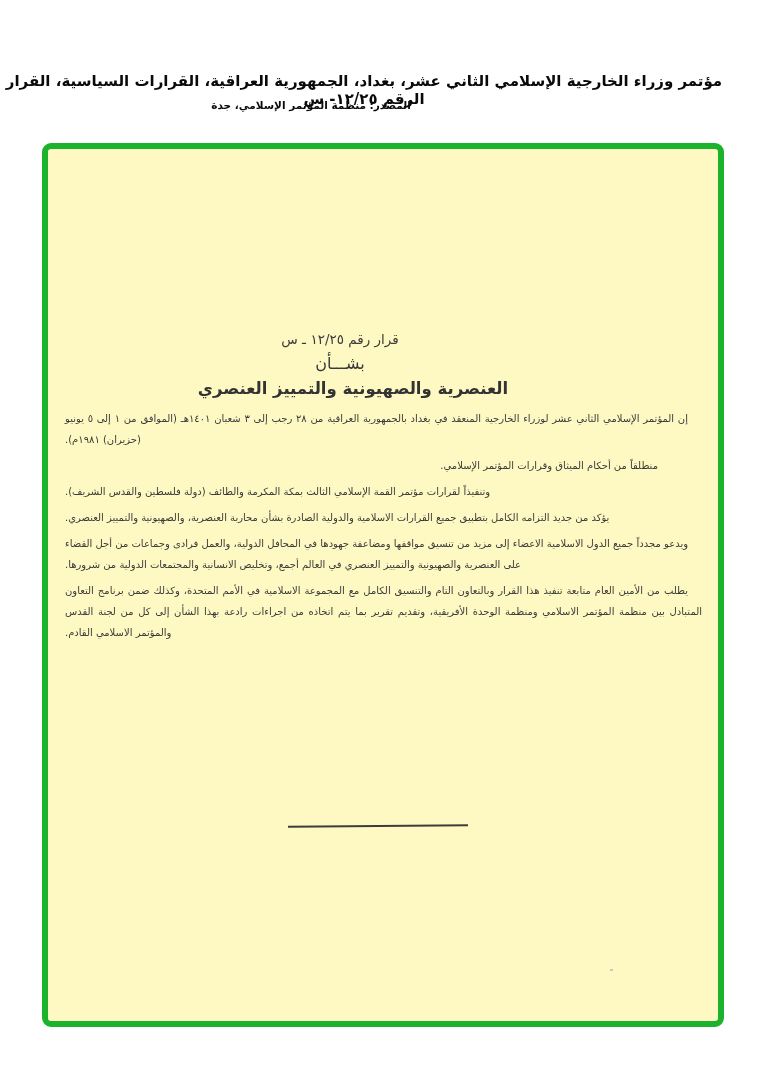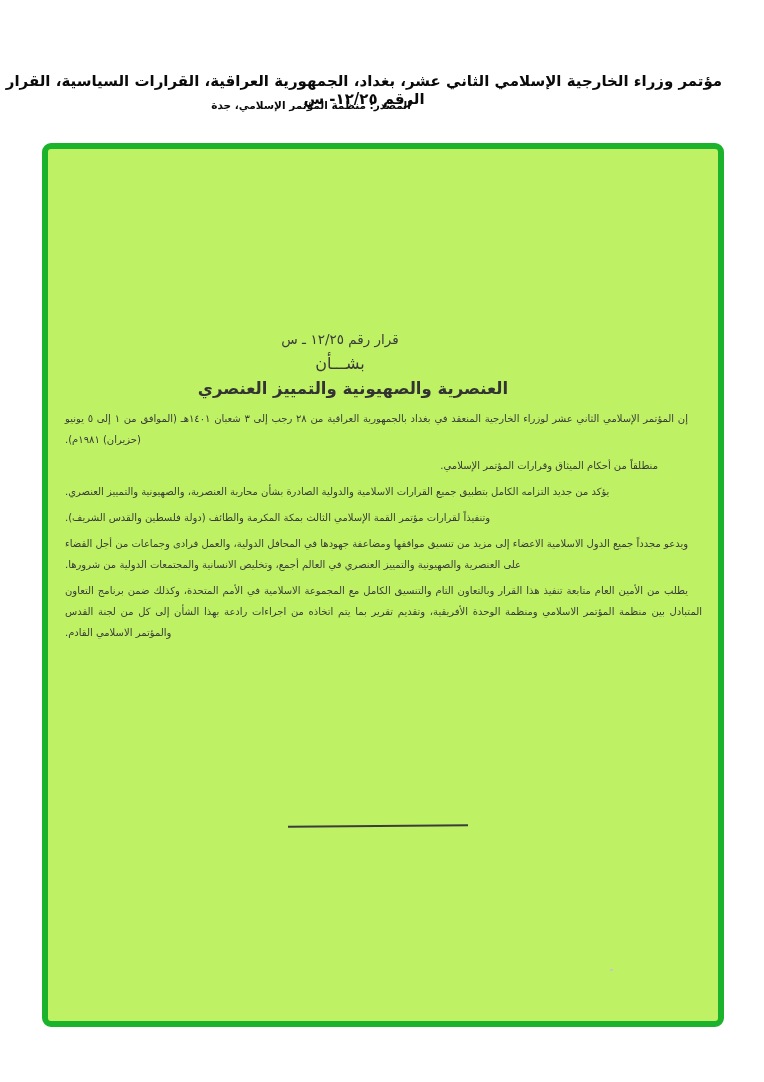--- a/index.html
+++ b/index.html
@@ -27,21 +27,21 @@
     font-size: 10.5px; font-weight: bold; color: var(--header-ink);
   }
 
   
   .frame {
     position: absolute; left: 42px; top: 143px;
     width: 682px; height: 884px;
     box-sizing: border-box;
     border: 6px solid var(--frame-green);
     border-radius: 9px;
-    background: #bef264;
+    background: #fef9c3;
   }
 
   
   .title-block {
     position: absolute; top: 182px; left: 0; width: 584px;
     text-align: center; direction: rtl; color: var(--ink);
   }
   .decision-line { font-size: 13.5px; margin-bottom: 7px; }
   .regarding     { font-size: 16px; margin-bottom: 6px; }
   .doc-title     { font-size: 16.5px; font-weight: bold; color: #333; margin-left: 26px; }
@@ -87,21 +87,21 @@
 
   <div class="title-block">
     <div class="decision-line">قرار رقم ١٢/٢٥ ـ س</div>
     <div class="regarding">بشـــأن</div>
     <div class="doc-title">العنصرية والصهيونية والتمييز العنصري</div>
   </div>
 
   <div class="doc-body">
     <p class="para">إن المؤتمر الإسلامي الثاني عشر لوزراء الخارجية المنعقد في بغداد بالجمهورية العراقية من ٢٨ رجب إلى ٣ شعبان ١٤٠١هـ (الموافق من ١ إلى ٥ يونيو (حزيران) ١٩٨١م).</p>
     <p class="para p-short">منطلقاً من أحكام الميثاق وقرارات المؤتمر الإسلامي.</p>
+    <p class="para">وتنفيذاً لقرارات مؤتمر القمة الإسلامي الثالث بمكة المكرمة والطائف (دولة فلسطين والقدس الشريف).</p>
     <p class="para">يؤكد من جديد التزامه الكامل بتطبيق جميع القرارات الاسلامية والدولية الصادرة بشأن محاربة العنصرية، والصهيونية والتمييز العنصري.</p>
-    <p class="para">وتنفيذاً لقرارات مؤتمر القمة الإسلامي الثالث بمكة المكرمة والطائف (دولة فلسطين والقدس الشريف).</p>
     <p class="para">ويدعو مجدداً جميع الدول الاسلامية الاعضاء إلى مزيد من تنسيق مواقفها ومضاعفة جهودها في المحافل الدولية، والعمل فرادى وجماعات من أجل القضاء على العنصرية والصهيونية والتمييز العنصري في العالم أجمع، وتخليص الانسانية والمجتمعات الدولية من شرورها.</p>
     <p class="para">يطلب من الأمين العام متابعة تنفيذ هذا القرار وبالتعاون التام والتنسيق الكامل مع المجموعة الاسلامية في الأمم المتحدة، وكذلك ضمن برنامج التعاون المتبادل بين منظمة المؤتمر الاسلامي ومنظمة الوحدة الأفريقية، وتقديم تقرير بما يتم اتخاذه من اجراءات رادعة بهذا الشأن إلى كل من لجنة القدس والمؤتمر الاسلامي القادم.</p>
   </div>
 
   <div class="hrule"></div>
   <div class="speckle"></div>
 </div>
 
 </body></html>

